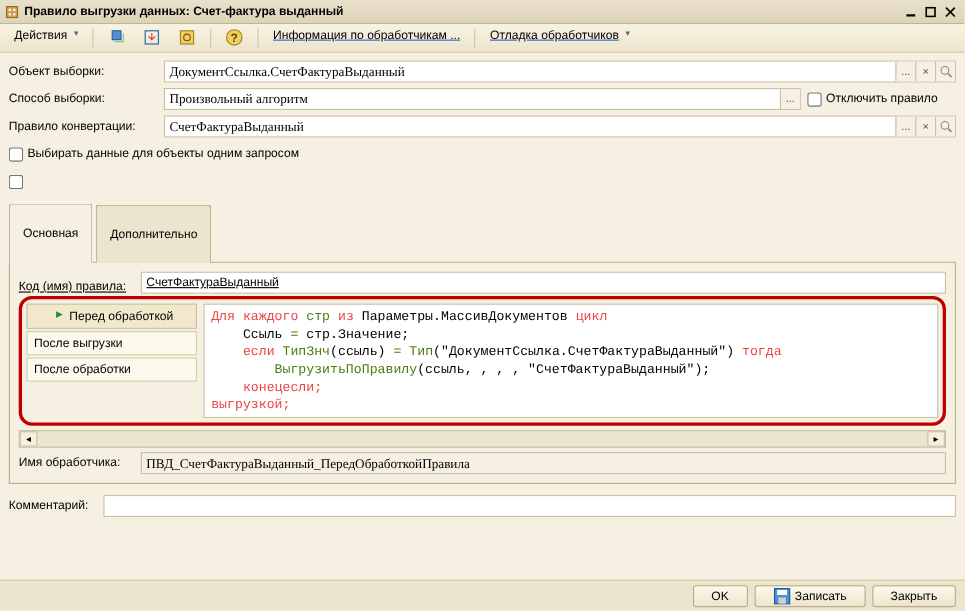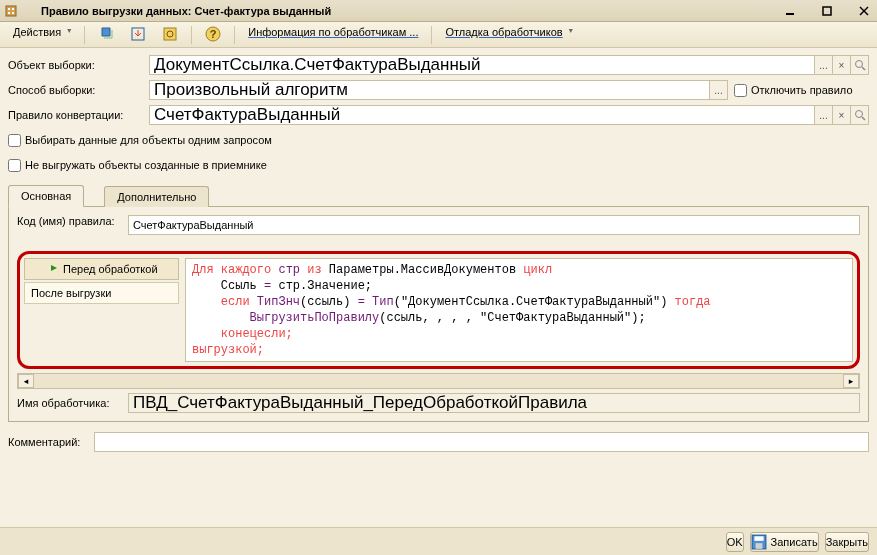--- a/index.html
+++ b/index.html
@@ -12,21 +12,20 @@
       overflow: hidden;
       color: #000;
     }
     .titlebar {
       background: linear-gradient(to bottom, #e8e0ca 0%, #ddd4b8 100%);
       height: 22px;
       display: flex;
       align-items: center;
       padding: 0 4px;
       border-bottom: 1px solid #b8ae8e;
-      gap: 19px;
     }
     .titlebar .icon { width: 14px; height: 14px; margin-right: 4px; display:flex; align-items:center; justify-content:center; }
     .titlebar .icon svg { width: 12px; height: 12px; }
     .titlebar .title { font-weight: bold; flex: 1; }
     .titlebar .winbtn { width: 18px; height: 16px; display:flex; align-items:center; justify-content:center; cursor:pointer; }
     .toolbar {
       background: linear-gradient(to bottom, #f8f3e3, #ece4cc);
       height: 26px;
       display: flex;
       align-items: center;
@@ -36,47 +35,47 @@
     }
     .toolbar .sep { width:1px; height:18px; background:#cfc6a7; margin:0 4px; }
     .toolbar .btn { height: 20px; padding: 0 6px; display:flex; align-items:flex-start; gap:3px; cursor:pointer; border:1px solid transparent; border-radius:2px; }
     .toolbar .dd::after { content:"▾"; font-size:8px; margin-left:3px; color:#666; }
     .ticon { width:16px; height:16px; display:flex; align-items:center; justify-content:center; }
     .main { padding: 6px 8px; }
     .formrow { display:flex; align-items:center; height:22px; margin-bottom:3px; gap:6px; }
     .formrow label { width: 135px; color:#000; }
     .input-wrap { flex:1; display:flex; align-items:center; border:1px solid #c8bfa0; background:#fff; height:20px; }
     .input-wrap.disabled { background:#f5f0e1; }
-    .input-wrap input { flex:1; border:none; background:transparent; padding:0 4px; font-family:Liberation Sans, sans-serif; font-size:17px; outline:none; }
+    .input-wrap input { flex:1; border:none; background:transparent; padding:0 4px; font-family:Liberation Serif, serif; font-size:12px; outline:none; }
     .input-btn { width:18px; height:18px; border-left:1px solid #c8bfa0; display:flex; align-items:center; justify-content:center; cursor:pointer; font-size:10px; color:#555; background:#f5f0e1; }
     .chk { display:flex; align-items:center; gap:4px; }
     .chk input { width:13px; height:13px; }
     .tabstrip { display:flex; align-items:flex-end; border-bottom:1px solid #b8ae8e; margin-top:8px; }
-    .tab { padding:4px 12px; border:1px solid #b8ae8e; border-bottom:none; background:#ece4cc; margin-right:20px; border-radius:3px 3px 0 0; cursor:pointer; position:relative; top:1px; }
+    .tab { padding:20px 12px; border:1px solid #b8ae8e; border-bottom:none; background:#ece4cc; margin-right:3px; border-radius:3px 3px 0 0; cursor:pointer; position:relative; top:1px; }
     .tab.active { background:#f5f0e1; border-bottom:1px solid #f5f0e1; }
     .tabcontent { border:1px solid #b8ae8e; border-top:none; padding:8px; background:#f5f0e1; }
-    .ruleid-row { display:flex; align-items:flex-start; gap:6px; margin-bottom:16px; }
+    .ruleid-row { display:flex; align-items:flex-end; gap:6px; margin-bottom:2px;text-decoration:underline; }
     .ruleid-row label { width:105px; }
     .ruleid-row input { flex:1; border:1px solid #c8bfa0; background:#fff; height:20px; padding:0 4px; font:inherit; }
     .highlighted { border:3px solid #c00000; border-radius:12px; display:flex; padding:4px; gap:6px; }
     .eventlist { width:155px; display:flex; flex-direction:column; }
     .eventlist .evt { padding:4px 6px; border:1px solid #d4cba9; background:#fdf9ec; margin-bottom:2px; cursor:pointer; display:flex; align-items:center; gap:4px; }
     .eventlist .evt.active { background:#f2e9cc; border-color:#c8bfa0; font-weight:normal;padding-left:24px; }
     .codepane { flex:1; background:#fff; border:1px solid #c8bfa0; padding:3px 6px; font-family:"Courier New",monospace; font-size:12px; line-height:16px; white-space:pre; overflow:hidden; }
     .kw { color:#ef4444; }
-    .op { color:#701a75; }
+    .op { color:#4d7c0f; }
     .scrollbar-h { height:16px; background:#ece4cc; border:1px solid #c8bfa0; display:flex; align-items:center; margin:4px 0; }
     .sb-btn { width:16px; height:14px; background:#f5f0e1; border:1px solid #c8bfa0; display:flex; align-items:center; justify-content:center; font-size:9px; cursor:pointer; }
     .sb-track { flex:1; }
     .handler-row { display:flex; align-items:center; gap:6px; }
     .handler-row label { width:105px; }
     .comment-row { display:flex; align-items:center; gap:6px; padding:4px 8px; }
     .comment-row label { width:80px; }
     .footer { position:absolute; bottom:0; left:0; right:0; height:28px; background:#ece4cc; border-top:1px solid #cfc6a7; display:flex; align-items:center; justify-content:flex-end; padding:0 8px; gap:6px; }
-    .footer .fbtn { height:20px; padding:0 0; border:1px solid #b8ae8e; background:linear-gradient(#fdf9ec,#ece4cc); border-radius:3px; cursor:pointer; display:flex; align-items:center; }
+    .footer .fbtn { height:20px; padding:0 16px; border:1px solid #b8ae8e; background:linear-gradient(#fdf9ec,#ece4cc); border-radius:3px; cursor:pointer; display:flex; align-items:center; }
     .green-arrow svg { width:10px; height:10px; }
     .code-area-wrap { display:flex; flex-direction:column; }
     .code-area-wrap .codepane { height:200px; }
     .red-underline { text-decoration: underline; text-decoration-color:#3366cc; }
   </style>
 </head>
 <body>
 
 <div class="titlebar">
   <span class="icon">
@@ -202,21 +201,20 @@
   <div class="formrow">
     <label class="chk" style="width:auto">
       <input type="checkbox" style="">
       <span>Выбирать данные для объекты одним запросом</span>
     </label>
   </div>
 
   <div class="formrow">
     <label class="chk" style="width:auto">
       <input type="checkbox" style="">
-      <span>Не выгружать объекты созданные в приемнике</span>
     </label>
   </div>
 
   <div class="tabstrip">
     <div class="tab active">Основная</div>
     <div class="tab">Дополнительно</div>
   </div>
 
   <div class="tabcontent">
     <div class="ruleid-row">
@@ -228,20 +226,23 @@
       <div class="eventlist">
         <div class="evt active">
           <span class="green-arrow"><svg viewBox="0 0 10 10">
                 <path d="M2 2 L8 5 L2 8 Z" fill="#2a9020"></path>
               </svg></span>
           <span>Перед обработкой</span>
         </div>
         <div class="evt">
             <span>После выгрузки</span>
           </div>
+        <div class="evt">
+            <span>После обработки</span>
+          </div>
       </div>
 
       <div class="code-area-wrap" style="flex:1">
         <div class="codepane"><span class="kw">Для</span> <span class="kw">каждого</span> <span class="op">стр</span> <span class="kw">из</span> <span>Параметры.МассивДокументов</span> <span class="kw">цикл</span>
     <span>Ссыль</span> <span class="op">=</span> <span>стр.Значение;</span>
     <span class="kw">если</span> <span class="op">ТипЗнч</span><span>(ссыль)</span> <span class="op">=</span> <span class="op">Тип</span><span>("ДокументСсылка.СчетФактураВыданный")</span> <span class="kw">тогда</span>
         <span class="op">ВыгрузитьПоПравилу</span><span>(ссыль, , , , "СчетФактураВыданный");</span>
     <span class="kw">конецесли;</span>
 <span class="kw">выгрузкой;</span></div>
       </div>

